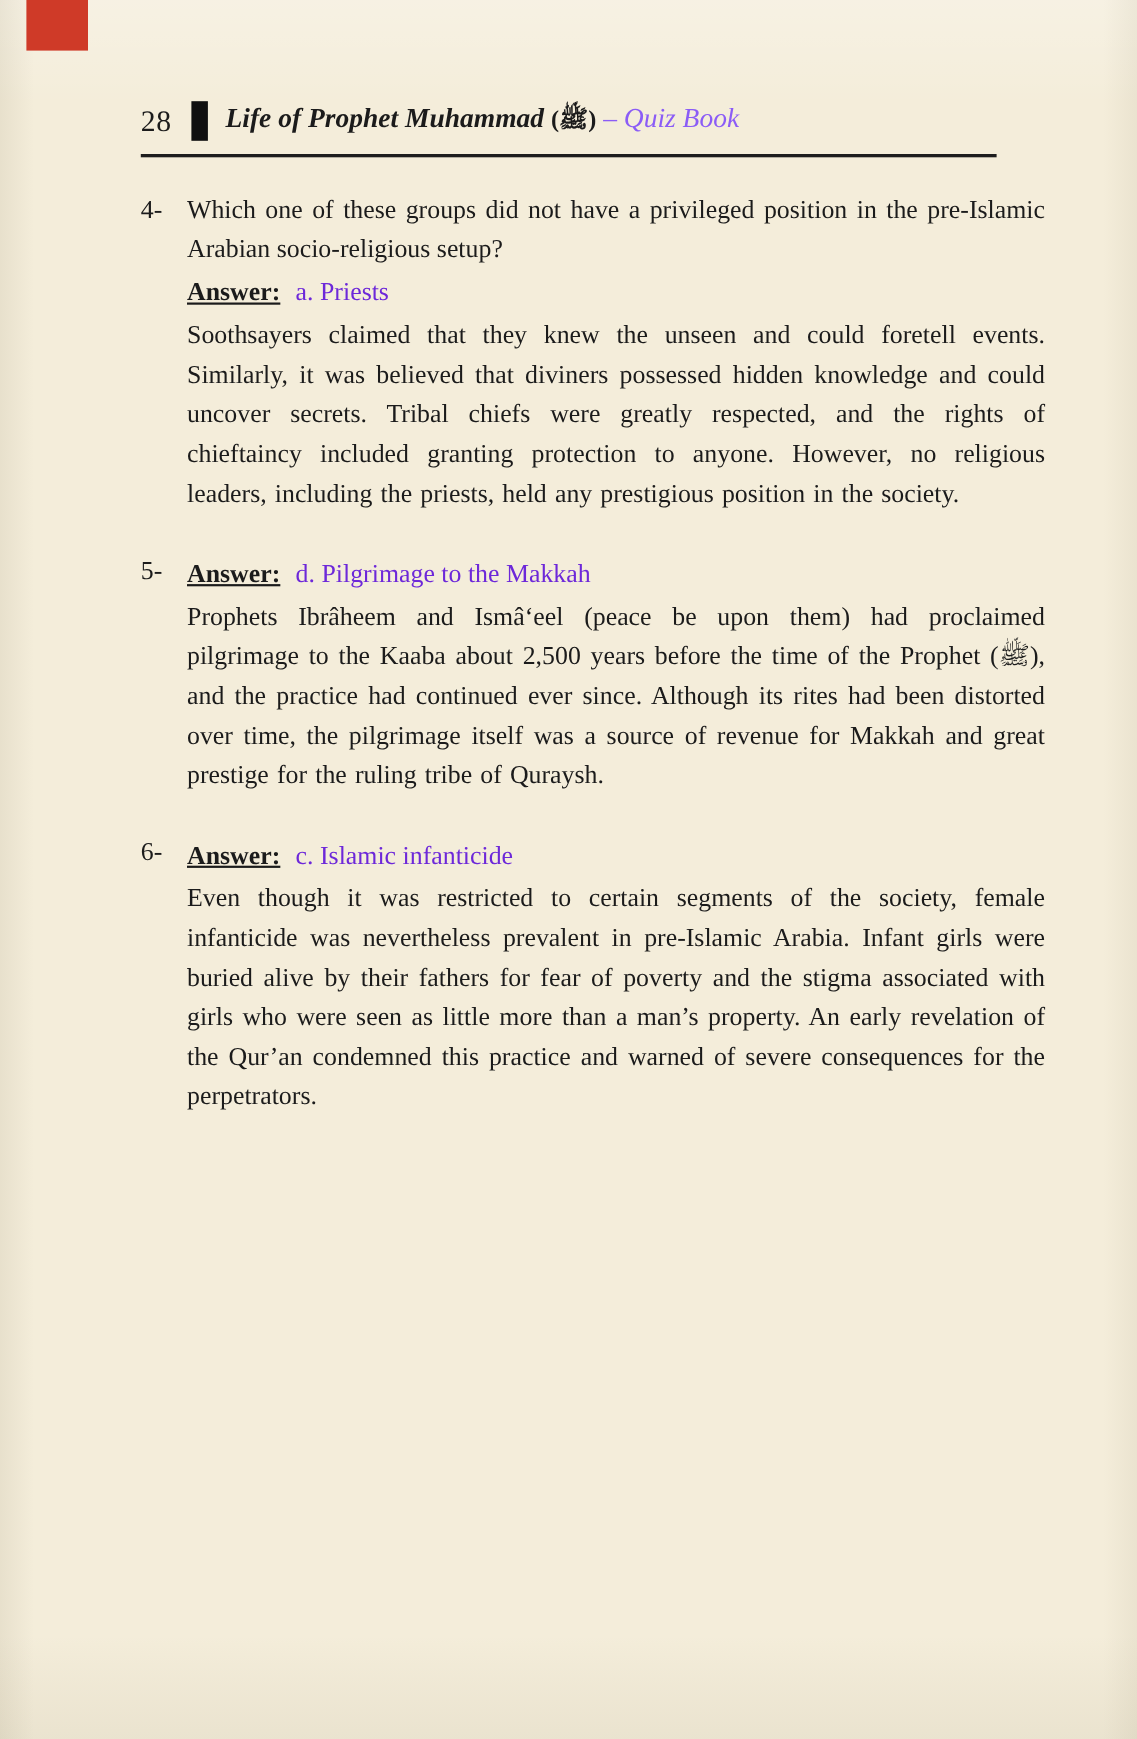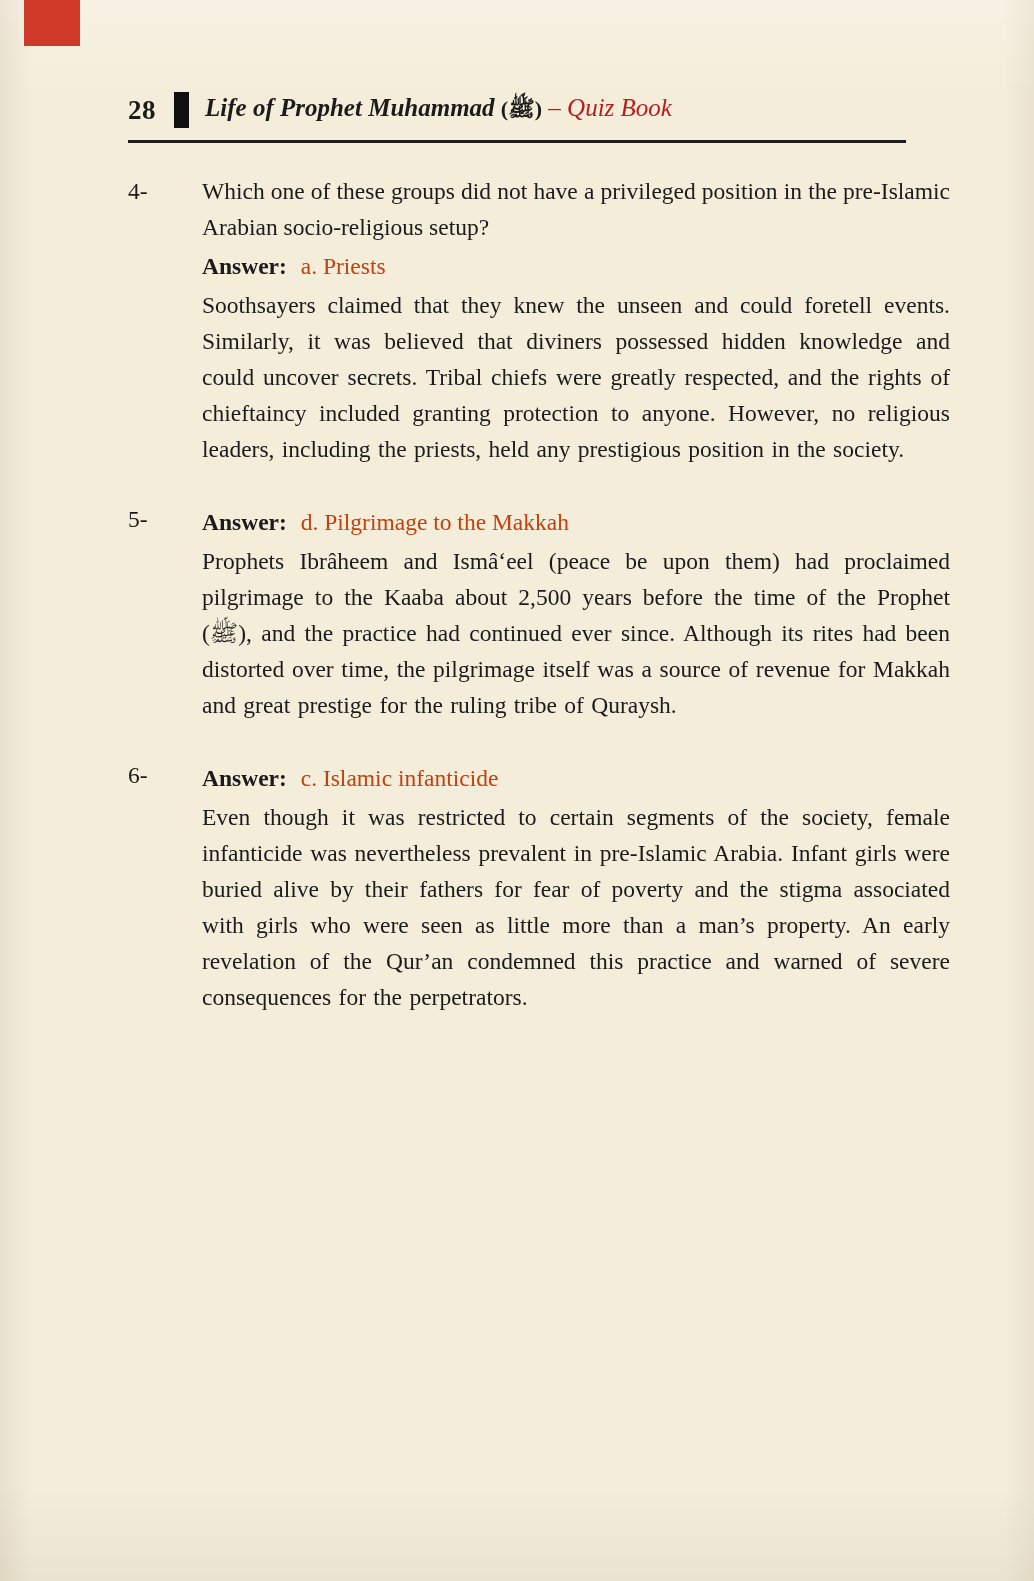--- a/index.html
+++ b/index.html
@@ -33,71 +33,71 @@
     padding: 92px 84px 0 128px;
     box-sizing: border-box;
   }
   
   .header-row {
     display: flex;
     align-items: center;
   }
   .page-number {
     font-size: 27px;
-    font-weight: bold;
+    font-weight: normal;
     letter-spacing: 0.5px;
   }
   .header-bar {
     width: 15px;
     height: 36px;
     background: #101010;
     margin: 0 16px 0 18px;
   }
   .header-title {
     font-size: 25px;
     font-style: italic;
     white-space: nowrap;
   }
   .title-main { font-weight: bold; }
   .title-symbol { font-weight: bold; font-style: normal; font-size: 22px; }
-  .title-suffix { color: #b91c1c; }
+  .title-suffix { color: #8b5cf6; }
   .header-rule {
     margin-top: 12px;
     width: 778px;
     border-bottom: 3px solid #1d1d1d;
   }
   
   .question {
     display: flex;
     margin-top: 34px;
     font-size: 23.5px;
     line-height: 36px;
   }
   .question.first { margin-top: 30px; }
   .q-number {
     flex: none;
     width: 42px;
   }
   .q-body {
     flex: 1;
     max-width: 780px;
-    margin-left: 32px;
   }
   .q-text {
     text-align: justify;
   }
   .answer-line {
     margin-top: 3px;
   }
   .answer-label {
     font-weight: bold;
     margin-right: 8px;
+    text-decoration: underline;
   }
   .answer-value {
-    color: #c2410c;
+    color: #6d28d9;
   }
   .explanation {
     text-align: justify;
     margin-top: 3px;
     word-spacing: 1.5px;
   }
 </style>
 </head>
 <body>
 

